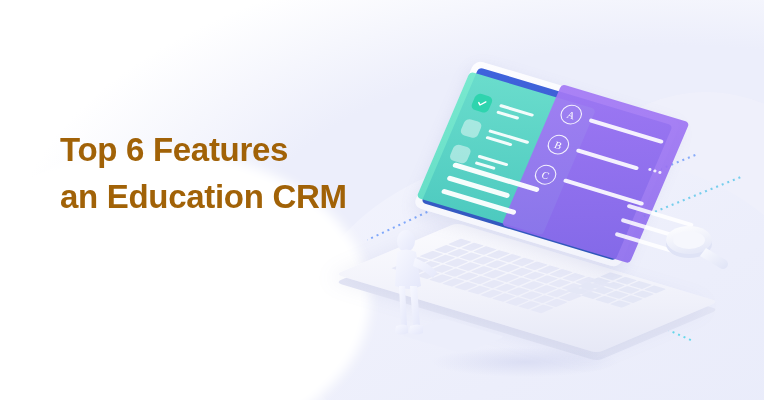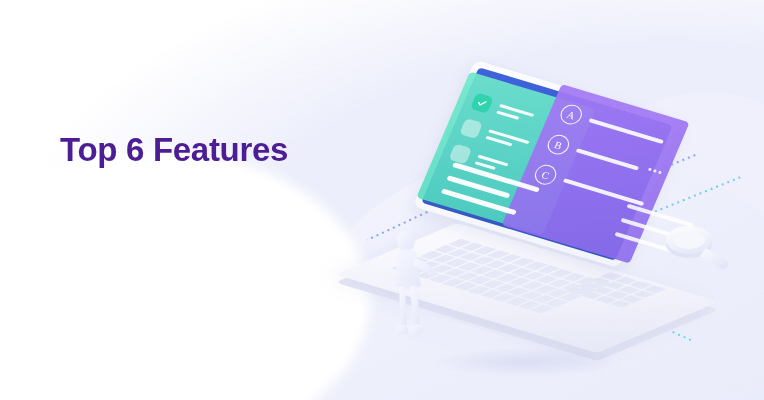--- a/index.html
+++ b/index.html
@@ -71,21 +71,21 @@
   
   .headline {
     position: absolute;
     left: 60px;
     top: 126px;
     width: 360px;
     font-size: 33px;
     line-height: 47px;
     font-weight: 700;
     letter-spacing: -0.3px;
-    color: #4c1d95;
+    color: #a16207;
     z-index: 40;
   }
   .headline .line { display: block; white-space: nowrap; }
 
   
   .illustration {
     position: absolute;
     left: 360px; top: 70px;
     width: 404px; height: 330px;
     z-index: 20;
@@ -258,20 +258,21 @@
 
 <div class="banner">
 
   <div class="bg-lavender-field"></div>
   <div class="bg-circle"></div>
   <div class="bg-blob"></div>
   <div class="bg-soft-white"></div>
 
   <h1 class="headline">
     <span class="line">Top 6 Features</span>
+    <span class="line">an Education CRM</span>
   </h1>
 
   <div class="illustration">
 
     <div class="shadow-ellipse"></div>
 
     <div class="laptop">
 
       <div class="laptop-base-edge"></div>
       <div class="laptop-base"></div>

